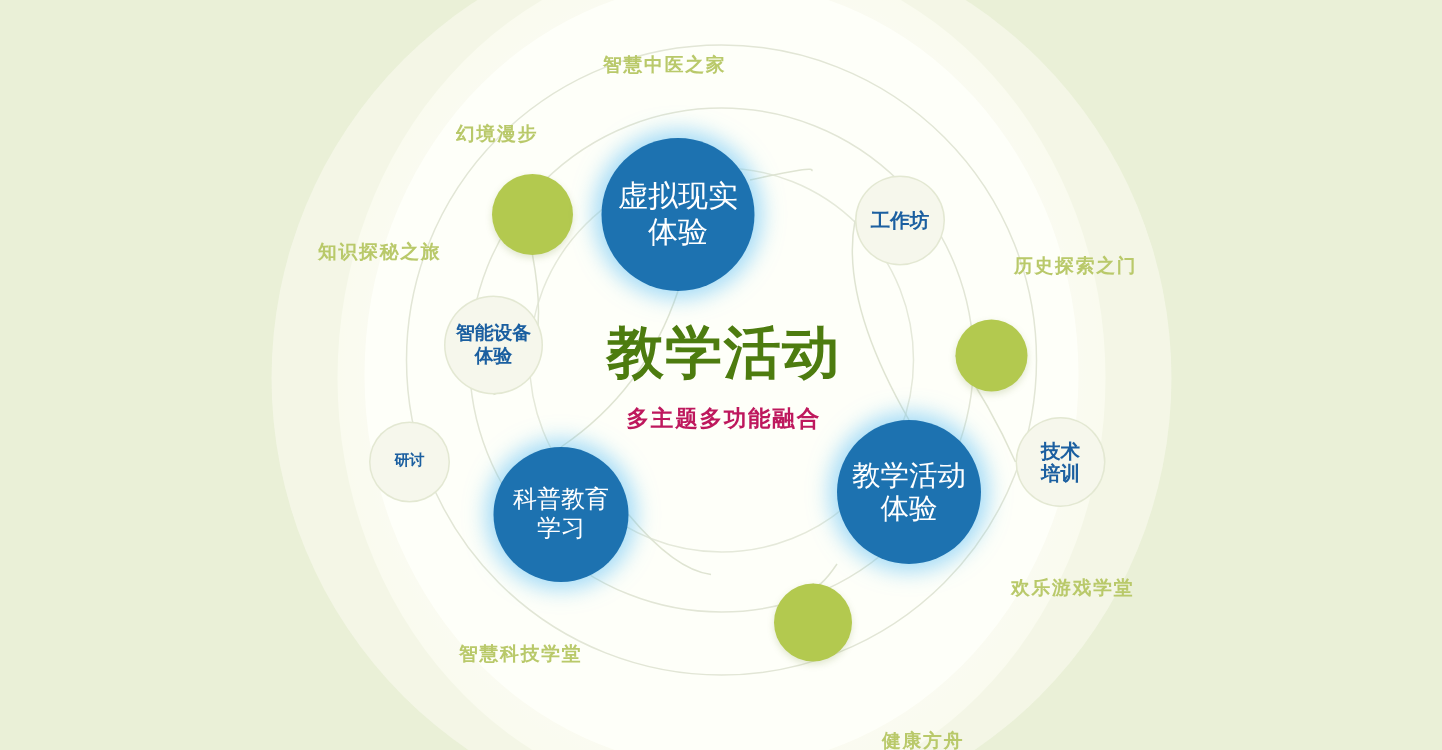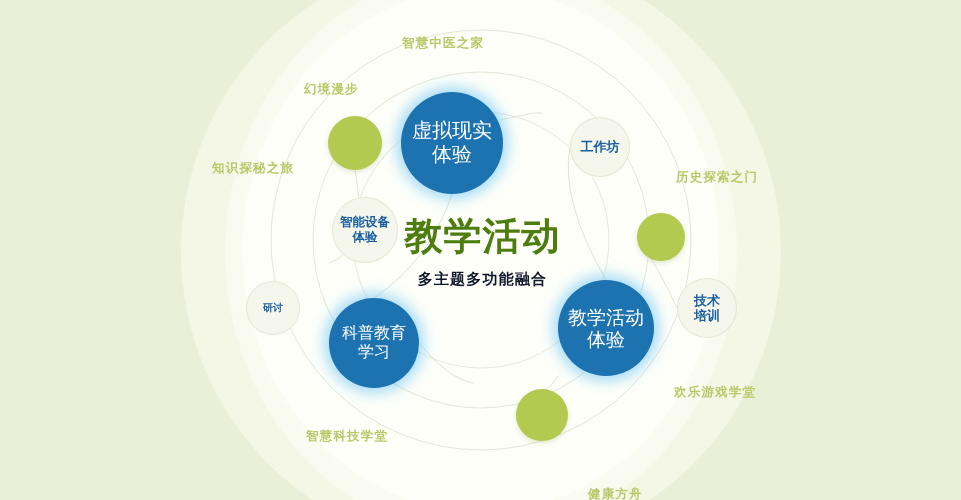--- a/index.html
+++ b/index.html
@@ -70,21 +70,21 @@
     font-weight: bold;
     color: #4d7c0f;
     letter-spacing: 1px;
     line-height: 1.08;
     font-family: Liberation Mono, monospace;
   }
   #center-sub {
     margin-top: 11px;
     font-size: 15px;
     font-weight: bold;
-    color: #0f172a;
+    color: #be185d;
     letter-spacing: 1.2px;
   }
 
   
   .olabel {
     position: absolute;
     color: #b9c96a;
     font-size: 12.5px;
     font-weight: bold;
     letter-spacing: 1.2px;
@@ -123,21 +123,21 @@
     <path d="M 558 376 Q 545 395 542 389" fill="none" stroke="#dfe4d2" stroke-width="1"></path>
     <path d="M 637 237 Q 660 270 677 308" fill="none" stroke="#dfe4d2" stroke-width="1"></path>
   </svg>
 
   <div class="layer">
 
     <div class="node node-pale" style="left:570px; top:117px; width:60px; height:60px; font-size:13px;">
       <span>工作坊</span>
     </div>
 
-    <div class="node node-pale" style="left:296px; top:197px; width:66px; height:66px; font-size:12.5px;margin-left:36px;">
+    <div class="node node-pale" style="left:296px; top:197px; width:66px; height:66px; font-size:12.5px;">
       <span><span>智能设备</span><br><span>体验</span></span>
     </div>
 
     <div class="node node-pale" style="left:246px; top:281px; width:54px; height:54px; font-size:10px;text-align:center;">
       <span>研讨</span>
     </div>
 
 
     <div class="node node-pale" style="left:677px; top:278px; width:60px; height:60px; font-size:13px;">
       <span><span>技术</span><br><span>培训</span></span>

